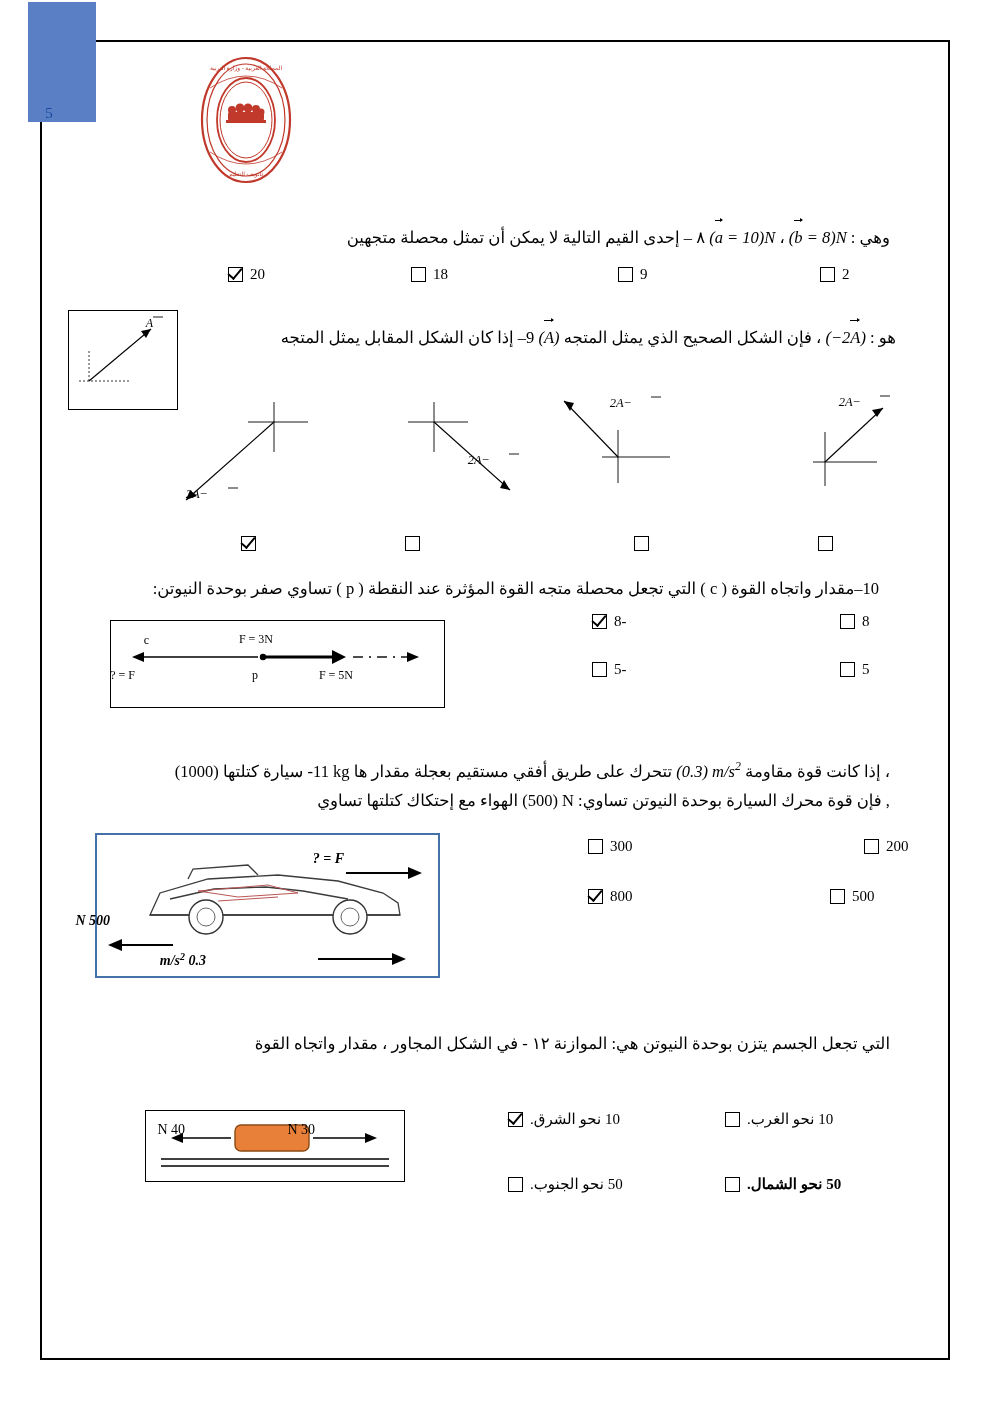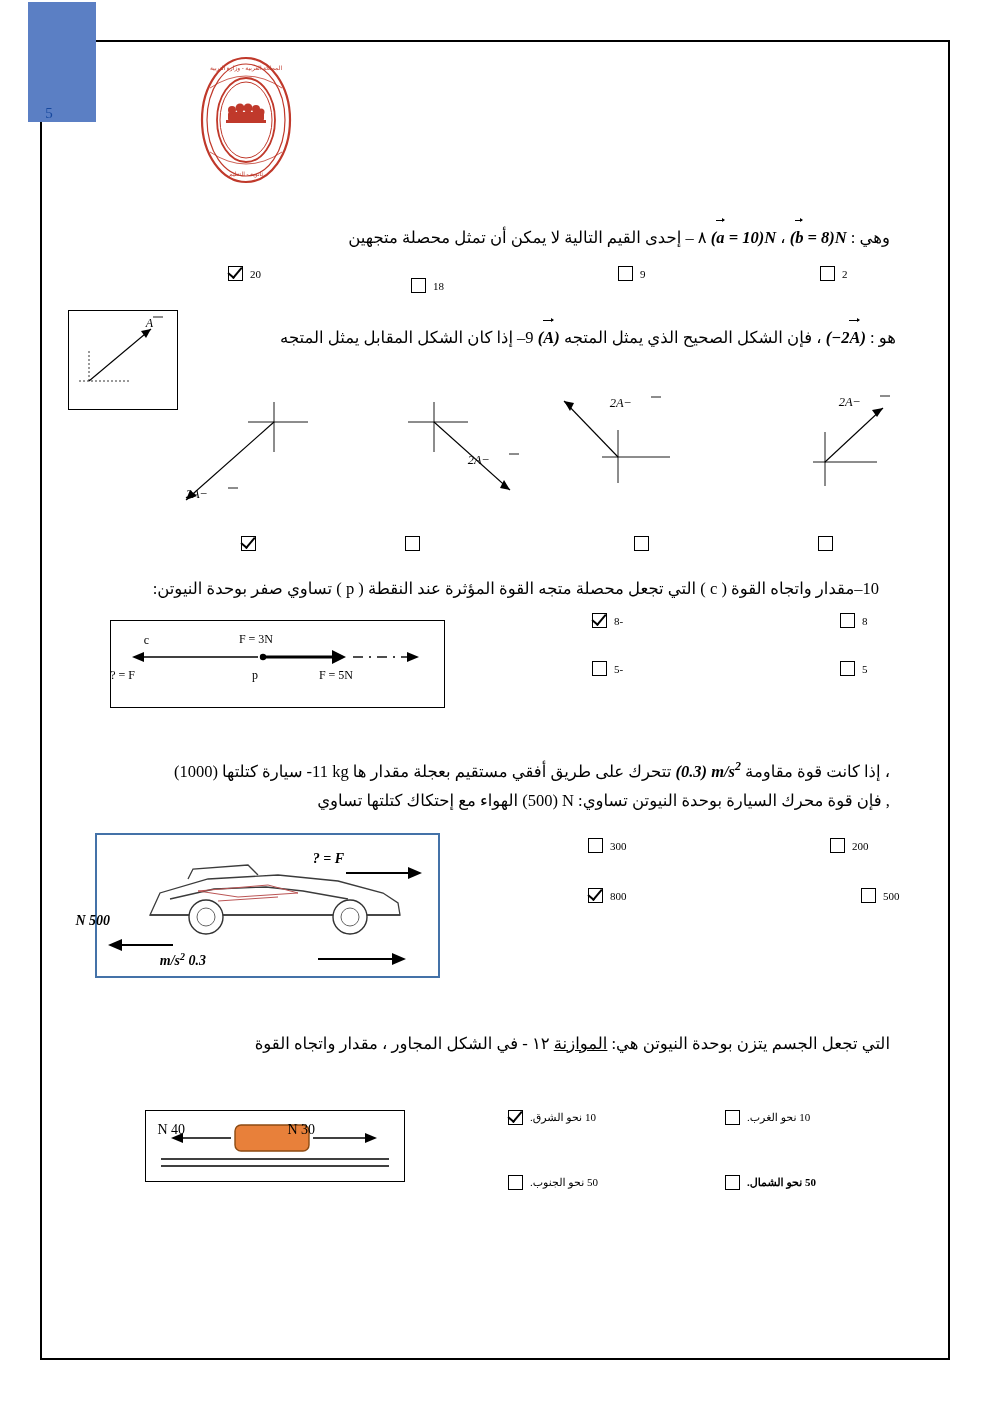--- a/index.html
+++ b/index.html
@@ -43,21 +43,21 @@
 
   
   .q{
     position:absolute;
     font-size:16.5px;
     line-height:1.9;
     text-align:right;
     direction:rtl;
   }
   .q .latin{direction:ltr;display:inline-block;unicode-bidi:embed;}
-  .ital{font-style:italic;font-family:"Liberation Serif",serif;font-weight:bold;}
+  .ital{font-style:italic;font-family:"Liberation Serif",serif;}
   .vec{position:relative;display:inline-block;}
   .vec::after{
     content:"";
     position:absolute;left:0;right:1px;top:-2px;
     border-top:1.1px solid #000;
   }
   .vec::before{
     content:"";
     position:absolute;right:0px;top:-4.5px;
     border-left:3px solid #000;
@@ -65,21 +65,21 @@
     border-bottom:2px solid transparent;
   }
   .sup{font-size:0.72em;vertical-align:super;}
 
   
   .opt{
     position:absolute;
     display:flex;
     align-items:center;
     gap:7px;
-    font-size:11px;
+    font-size:15px;
     direction:rtl;
   }
   .box{
     display:inline-block;
     width:15px;height:15px;
     border:1.6px solid #000;
     position:relative;
     box-sizing:border-box;
     background:#fff;
   }
@@ -149,21 +149,21 @@
 </div>
 
 <div class="opt" style="left:820px;top:266px;">
   <span class="opt-label">2</span>
   <span class="box"></span>
 </div>
 <div class="opt" style="left:618px;top:266px;">
   <span class="opt-label">9</span>
   <span class="box"></span>
 </div>
-<div class="opt" style="left:411px;top:278px;">
+<div class="opt" style="left:411px;top:266px;">
   <span class="opt-label">18</span>
   <span class="box"></span>
 </div>
 <div class="opt" style="left:228px;top:266px;">
   <span class="opt-label">20</span>
   <span class="box checked"></span>
 </div>
 
 <div class="q" style="left:206px;top:322px;width:690px;">
   <span>هو :</span>
@@ -328,40 +328,40 @@
     <line x1="75" y1="110" x2="18" y2="110" stroke="#000" stroke-width="2"></line>
     <polygon points="10,110 24,104 24,116" fill="#000"></polygon>
     <text x="12" y="90" font-size="14" font-weight="bold" font-style="italic" font-family="'Liberation Serif',serif">500 N</text>
 
     <line x1="220" y1="124" x2="300" y2="124" stroke="#000" stroke-width="2"></line>
     <polygon points="308,124 294,118 294,130" fill="#000"></polygon>
     <text x="108" y="130" font-size="14" font-weight="bold" font-style="italic" font-family="'Liberation Serif',serif">0.3 m/s<tspan font-size="10" dy="-5">2</tspan></text>
   </svg>
 </div>
 
-<div class="opt" style="left:830px;top:838px;">
+<div class="opt" style="left:864px;top:838px;">
   <span class="opt-label">200</span>
   <span class="box"></span>
 </div>
 <div class="opt" style="left:588px;top:838px;">
   <span class="opt-label">300</span>
   <span class="box"></span>
 </div>
-<div class="opt" style="left:830px;top:888px;margin-left:31px;">
+<div class="opt" style="left:830px;top:888px;">
   <span class="opt-label">500</span>
   <span class="box"></span>
 </div>
 <div class="opt" style="left:588px;top:888px;">
   <span class="opt-label">800</span>
   <span class="box checked"></span>
 </div>
 
 <div class="q" style="left:190px;top:1028px;width:700px;text-align:right;">
   <span>التي تجعل الجسم يتزن بوحدة النيوتن هي:</span>
-  <span style="text-decoration:underline">الموازنة</span>
+  <span style="">الموازنة</span>
   <span>١٢ - في الشكل المجاور ، مقدار واتجاه القوة</span>
 </div>
 
 <div class="figbox" style="left:145px;top:1110px;width:260px;height:72px;text-align:center;">
   <svg width="256" height="68" viewBox="0 0 256 68">
 
     <rect x="88" y="14" width="74" height="26" rx="6" fill="#e8803a" stroke="#8c4a12" stroke-width="1.4"></rect>
 
     <line x1="84" y1="27" x2="30" y2="27" stroke="#000" stroke-width="1.6"></line>
     <polygon points="24,27 36,22 36,32" fill="#000"></polygon>

